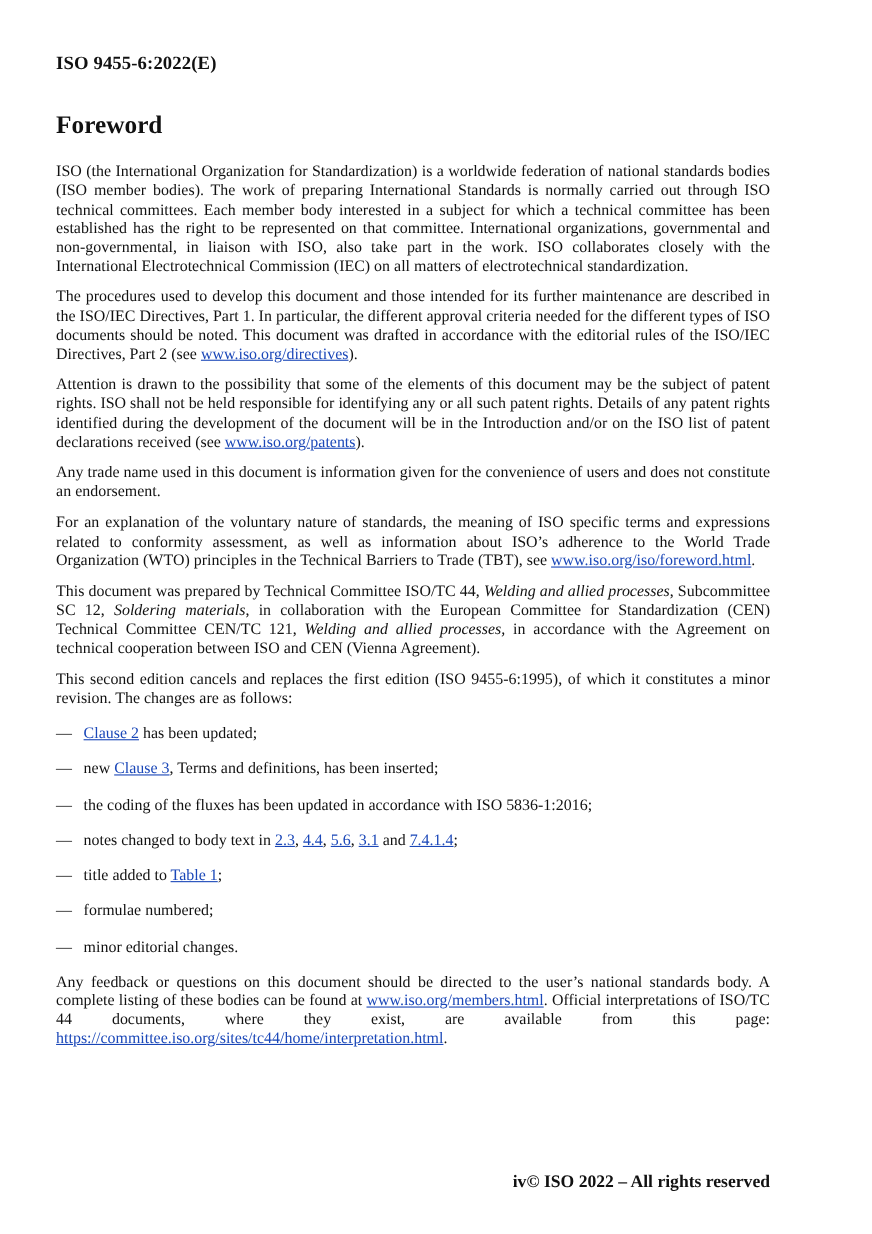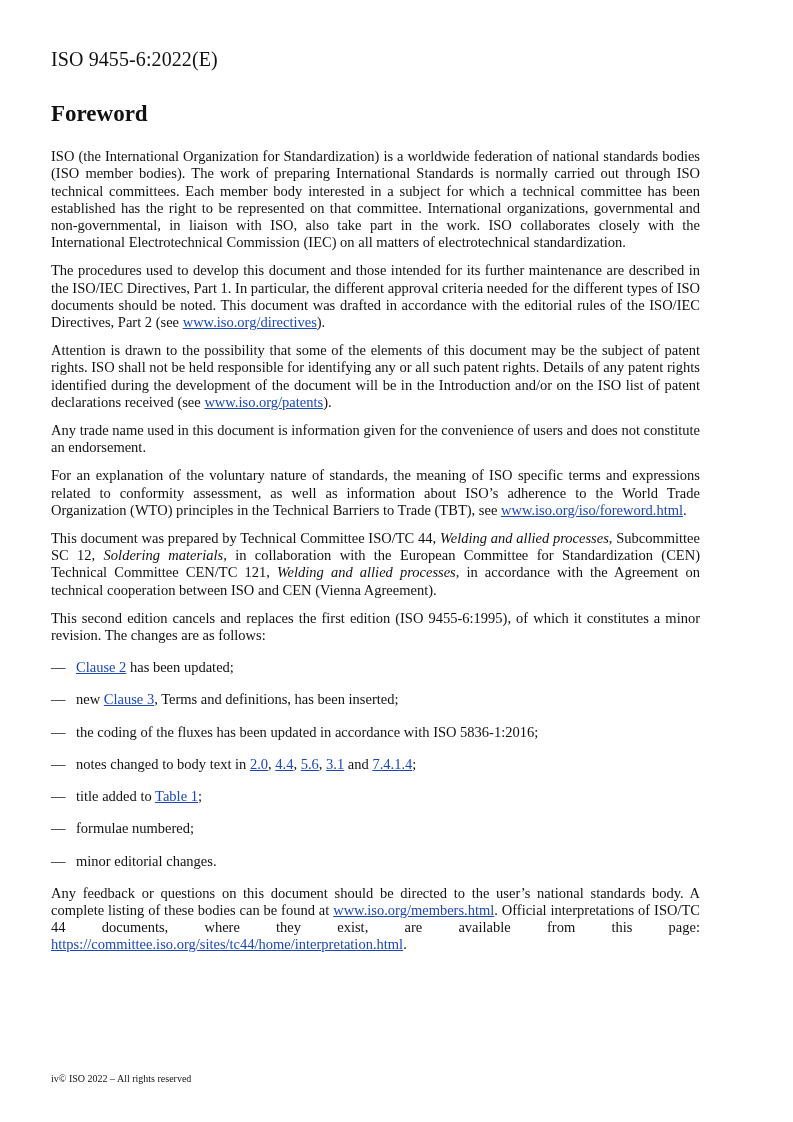--- a/index.html
+++ b/index.html
@@ -12,22 +12,22 @@
     background: #ffffff;
     font-family: "Liberation Serif", "DejaVu Serif", serif;
     color: var(--text-color, #111111);
     overflow: hidden;
   }
   .doc-header {
     position: absolute;
     top: 48px;
     left: 51px;
     right: 93px;
-    font-size: 20px;
-    font-weight: normal;
+    font-size: 17px;
+    font-weight: bold;
     letter-spacing: 0.1px;
   }
   .content {
     position: absolute;
     top: 105px;
     left: 51px;
     width: 649px;
   }
   .page-title {
     font-size: 23px;
@@ -51,23 +51,24 @@
     color: var(--link-color, #1a47b8);
     text-decoration: underline;
     cursor: pointer;
   }
   .doc-footer {
     position: absolute;
     left: 51px;
     right: 93px;
     bottom: 38px;
     display: flex;
-    justify-content: flex-start;
+    justify-content: flex-end;
     align-items: baseline;
-    font-size: 10px;
+    font-size: 16px;
+    font-weight: bold;
   }
 </style>
 </head>
 <body>
 
 <div class="page">
   <div class="doc-header">ISO 9455-6:2022(E)</div>
 
   <div class="content body-text">
     <h1 class="page-title">Foreword</h1>
@@ -75,21 +76,21 @@
         <p class="para"><span>ISO (the International Organization for Standardization) is a worldwide federation of national standards bodies (ISO member bodies). The work of preparing International Standards is normally carried out through ISO technical committees. Each member body interested in a subject for which a technical committee has been established has the right to be represented on that committee. International organizations, governmental and non-governmental, in liaison with ISO, also take part in the work. ISO collaborates closely with the International Electrotechnical Commission (IEC) on all matters of electrotechnical standardization.</span></p>
         <p class="para"><span>The procedures used to develop this document and those intended for its further maintenance are described in the ISO/IEC Directives, Part 1. In particular, the different approval criteria needed for the different types of ISO documents should be noted. This document was drafted in accordance with the editorial rules of the ISO/IEC Directives, Part 2 (see </span><a class="link" href="#">www.iso.org/directives</a><span>).</span></p>
         <p class="para"><span>Attention is drawn to the possibility that some of the elements of this document may be the subject of patent rights. ISO shall not be held responsible for identifying any or all such patent rights. Details of any patent rights identified during the development of the document will be in the Introduction and/or on the ISO list of patent declarations received (see </span><a class="link" href="#">www.iso.org/patents</a><span>).</span></p>
         <p class="para"><span>Any trade name used in this document is information given for the convenience of users and does not constitute an endorsement.</span></p>
         <p class="para"><span>For an explanation of the voluntary nature of standards, the meaning of ISO specific terms and expressions related to conformity assessment, as well as information about ISO’s adherence to the World Trade Organization (WTO) principles in the Technical Barriers to Trade (TBT), see </span><a class="link" href="#">www.iso.org/iso/foreword.html</a><span>.</span></p>
         <p class="para"><span>This document was prepared by Technical Committee ISO/TC 44, </span><i>Welding and allied processes</i><span>, Subcommittee SC 12, </span><i>Soldering materials</i><span>, in collaboration with the European Committee for Standardization (CEN) Technical Committee CEN/TC 121, </span><i>Welding and allied processes,</i><span> in accordance with the Agreement on technical cooperation between ISO and CEN (Vienna Agreement).</span></p>
         <p class="para"><span>This second edition cancels and replaces the first edition (ISO 9455-6:1995), of which it constitutes a minor revision. The changes are as follows:</span></p>
         <div class="li"><span class="dash">—</span><a class="link" href="#">Clause 2</a><span> has been updated;</span></div>
         <div class="li"><span class="dash">—</span><span>new </span><a class="link" href="#">Clause 3</a><span>, Terms and definitions, has been inserted;</span></div>
         <div class="li"><span class="dash">—</span><span>the coding of the fluxes has been updated in accordance with ISO 5836-1:2016;</span></div>
-        <div class="li"><span class="dash">—</span><span>notes changed to body text in </span><a class="link" href="#">2.0</a><span>, </span><a class="link" href="#">4.4</a><span>, </span><a class="link" href="#">5.6</a><span>, </span><a class="link" href="#">3.1</a><span> and </span><a class="link" href="#">7.4.1.4</a><span>;</span></div>
+        <div class="li"><span class="dash">—</span><span>notes changed to body text in </span><a class="link" href="#">2.3</a><span>, </span><a class="link" href="#">4.4</a><span>, </span><a class="link" href="#">5.6</a><span>, </span><a class="link" href="#">3.1</a><span> and </span><a class="link" href="#">7.4.1.4</a><span>;</span></div>
         <div class="li"><span class="dash">—</span><span>title added to </span><a class="link" href="#">Table 1</a><span>;</span></div>
         <div class="li"><span class="dash">—</span><span>formulae numbered;</span></div>
         <div class="li"><span class="dash">—</span><span>minor editorial changes.</span></div>
         <p class="para"><span>Any feedback or questions on this document should be directed to the user’s national standards body. A complete listing of these bodies can be found at </span><a class="link" href="#">www.iso.org/members.html</a><span>. Official interpretations of ISO/TC 44 documents, where they exist, are available from this page: </span><a class="link" href="#">https://committee.iso.org/sites/tc44/home/interpretation.html</a><span>.</span></p>
       </div>
   </div>
 
   <div class="doc-footer">
     <span>iv</span>
     <span>© ISO 2022 – All rights reserved</span>

